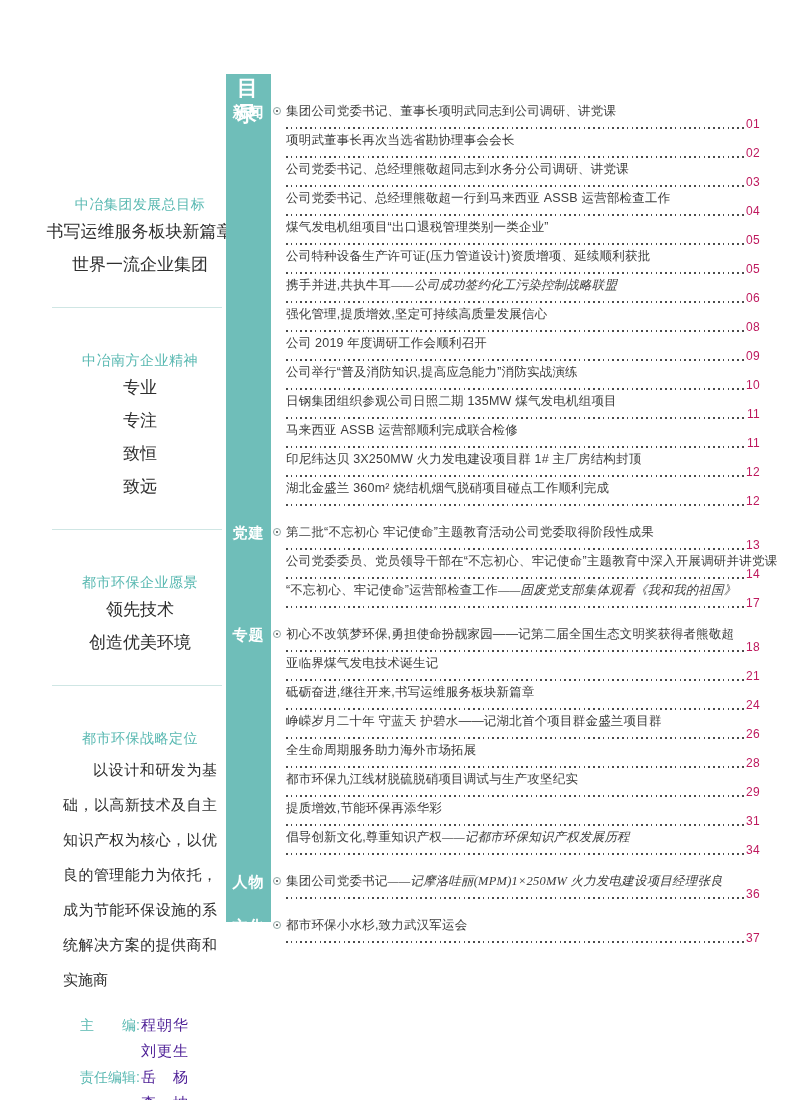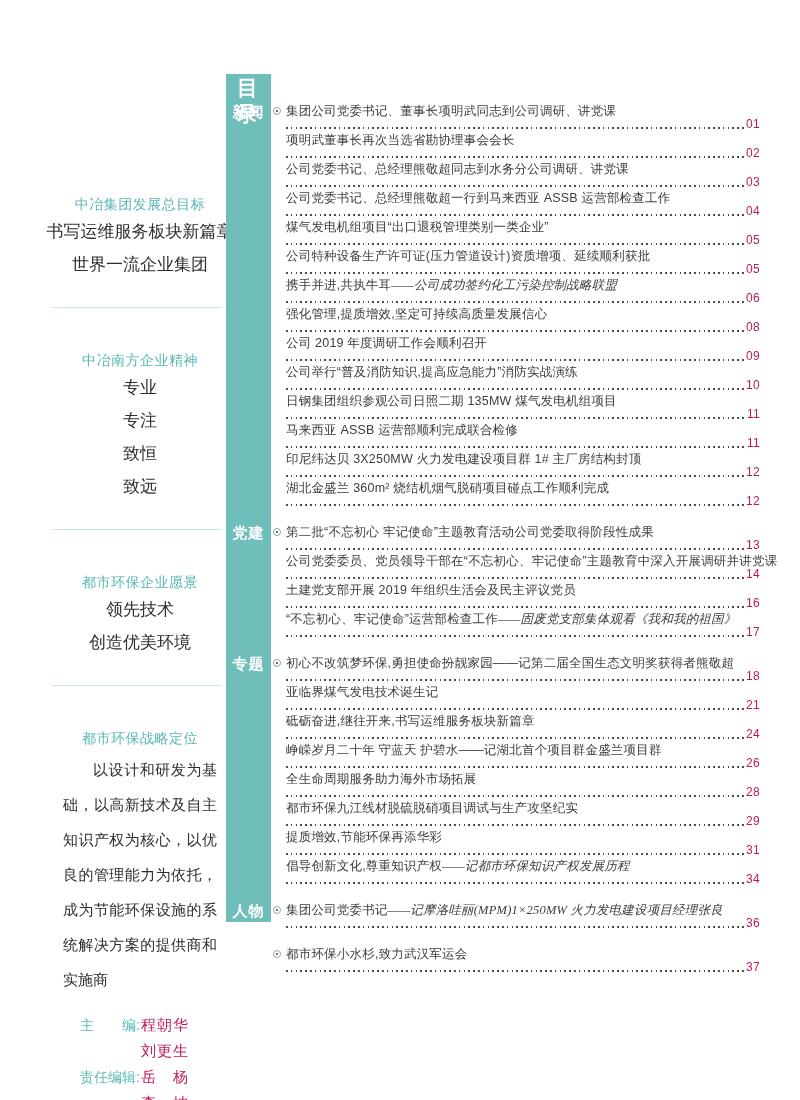--- a/index.html
+++ b/index.html
@@ -13,21 +13,21 @@
   .sidebar { position:absolute; left:40px; top:152px; width:200px; text-align:center; }
   .sb-heading { color:#58b8b1; font-size:14px; line-height:22px; font-weight:400; letter-spacing:0.5px;margin-top:41px; }
   .sb-line { font-family:"Liberation Serif", serif; font-size:17px; line-height:33px; color:#2e2e2e; }
   .sb-divider { border:0; border-top:1px solid #cfe6e4; margin:26px 18px 10px 12px; height:0; }
   .sb-para {
     font-family:"Liberation Serif", serif; font-size:15px; line-height:35px; color:#2e2e2e;
     text-align:justify; text-indent:2em; width:154px; margin:4px auto 0;
   }
   .editors { margin-top:14px; display:grid; grid-template-columns:100px 1fr; }
   .ed-label { color:#58b8b1; font-size:14px; line-height:26px; text-align:right; white-space:pre; }
-  .ed-name  { font-size:15px; line-height:26px; text-align:left; color:#be185d; padding-left:1px; letter-spacing:1px; }
+  .ed-name  { font-size:15px; line-height:26px; text-align:left; color:#4c1d95; padding-left:1px; letter-spacing:1px; }
 
   
   .teal-bar { position:absolute; left:226px; top:74px; width:45px; height:848px; background:#6fbeb9; }
   .toc-title {
     color:#ffffff; font-weight:700; font-size:21px; line-height:26px;
     text-align:center; letter-spacing:2px; padding-top:1px;
   }
 
   
   .toc-main { position:absolute; left:286px; top:96px; width:474px;margin-top:8px; }
@@ -211,27 +211,20 @@
           </div>
         </div>
         <div class="entry">
           <div class="entry-title"><span>公司党委委员、党员领导干部在“不忘初心、牢记使命”主题教育中深入开展调研并讲党课</span></div>
           <div class="entry-leader">
             <span class="dots"></span>
             <span class="pagenum">14</span>
           </div>
         </div>
         <div class="entry">
-          <div class="entry-title"><span>土建党支部开展 2019 年组织生活会及民主评议党员</span></div>
-          <div class="entry-leader">
-            <span class="dots"></span>
-            <span class="pagenum">16</span>
-          </div>
-        </div>
-        <div class="entry">
           <div class="entry-title"><span>“不忘初心、牢记使命”运营部检查工作</span><span class="kai">——固废党支部集体观看《我和我的祖国》</span></div>
           <div class="entry-leader">
             <span class="dots"></span>
             <span class="pagenum">17</span>
           </div>
         </div>
       </section>
       <section class="toc-section">
         <div class="section-label">专题</div>
         <span class="section-marker"></span>

